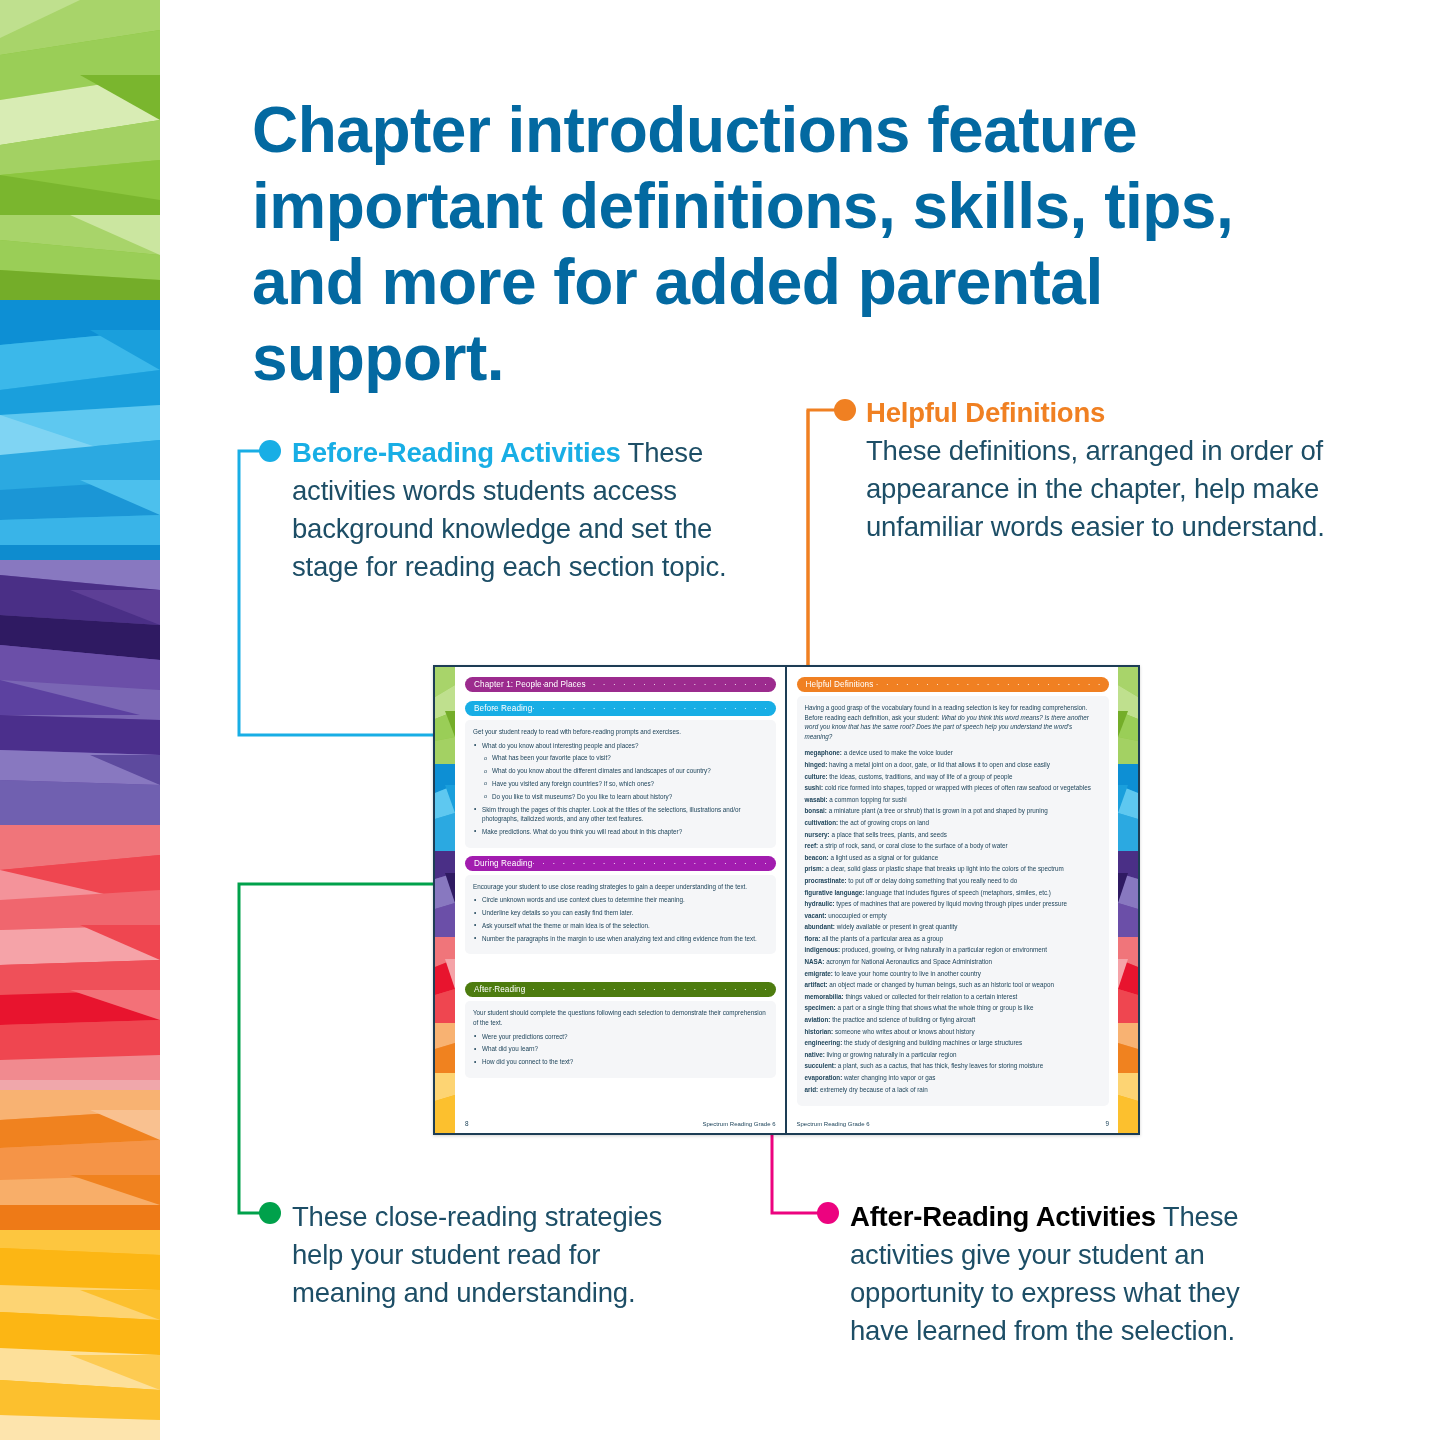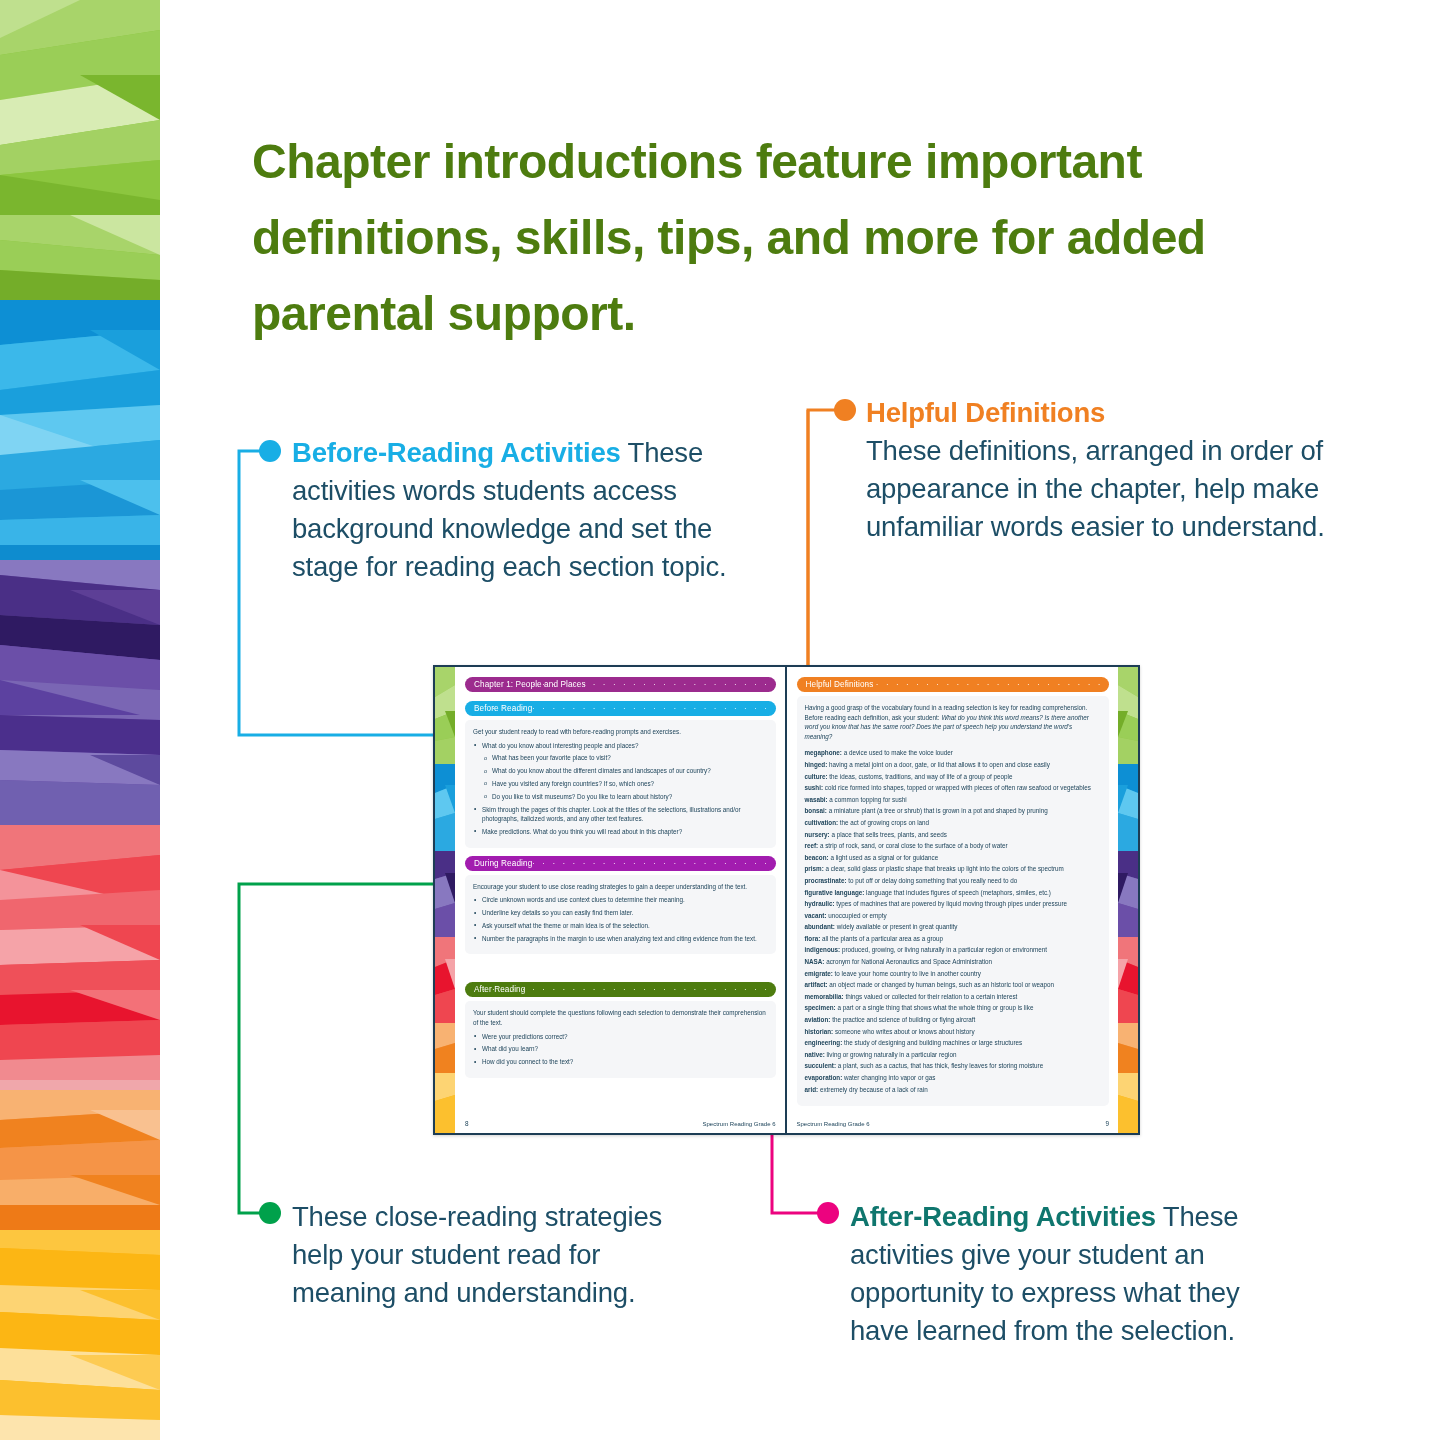--- a/index.html
+++ b/index.html
@@ -12,27 +12,26 @@
   #page { position: relative; width: 1440px; height: 1440px; background:#fff; }
 
   
   #edge-pattern {
     position: absolute; left: 0; top: 0; width: 160px; height: 1440px;
   }
 
   
   #headline {
     position: absolute; left: 252px; top: 92px; width: 1110px;
-    color: #4d7c0f;
+    color: #0369a1;
     font-family: "Liberation Sans", sans-serif;
     font-weight: bold;
-    font-size: 48px;
+    font-size: 64px;
     line-height: 76px;
     letter-spacing: -0.5px;
-    margin-top: 32px;
   }
 
   
   #connectors { position: absolute; left:0; top:0; width:1440px; height:1440px; }
 
   
   .callout {
     position: absolute;
     font-family: "Liberation Sans", sans-serif;
     font-size: 27.5px;
@@ -220,21 +219,21 @@
   <div class="callout" id="callout-helpful">
     <div class="lead" style="color:#f08022">Helpful Definitions</div>
     <div>These definitions, arranged in order of appearance in the chapter, help make unfamiliar words easier to understand.</div>
   </div>
 
   <div class="callout" id="callout-during">
     <div>These close-reading strategies help your student read for meaning and understanding.</div>
   </div>
 
   <div class="callout" id="callout-after">
-    <span class="lead" style="color:#0f766e">After-Reading Activities</span><span> These activities give your student an opportunity to express what they have learned from the selection.</span>
+    <span class="lead" style="color:#000000">After-Reading Activities</span><span> These activities give your student an opportunity to express what they have learned from the selection.</span>
   </div>
 
   <div id="spread">
 
     <div class="book-page page-left">
       <div class="strip">
         <svg width="20" height="466" viewBox="0 0 20 466" preserveAspectRatio="none">
           <rect x="0" y="0" width="20" height="97" fill="#8cc63f"></rect>
           <polygon points="0,0 20,0 20,18 0,30" fill="#a8d46a"></polygon>
           <polygon points="0,30 20,18 20,44 0,52" fill="#bfe08e"></polygon>

